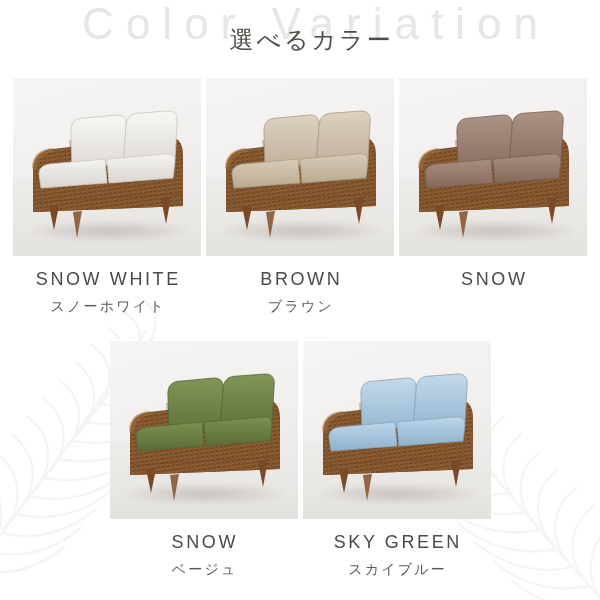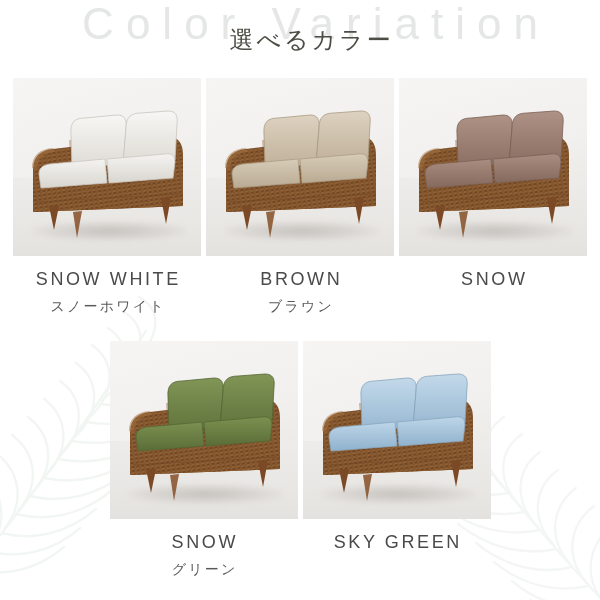--- a/index.html
+++ b/index.html
@@ -334,21 +334,21 @@
             <path d="M22 124 L170 116" stroke="#6b4421" stroke-width="1" opacity=".5" fill="none"></path>
             <path d="M36 128 L41 152 L46 128 Z" fill="#7b4926"></path>
             <path d="M148 120 L153 146 L158 119 Z" fill="#7b4926"></path>
             <path d="M60 134 L64 160 L69 133 Z" fill="#8a5730" opacity=".9"></path>
             <path d="M19 90 C19 77 27 71 40 70 L42 74 C31 75 24 80 24 92 Z" fill="#a4713f" opacity=".5"></path>
           </g>
         </svg>
       </div>
       <div class="cap">
         <div class="cap-en">SNOW</div>
-        <div class="cap-jp">グリーン</div>
+        <div class="cap-jp">ベージュ</div>
       </div>
     </div>
 
     <div class="cell">
       <div class="photo">
         <div class="bgwall"></div>
         <div class="floor"></div>
         <div class="shadow"></div>
         <svg class="sofa" viewBox="0 0 188 178">
           <defs>
@@ -381,17 +381,18 @@
             <path d="M22 124 L170 116" stroke="#6b4421" stroke-width="1" opacity=".5" fill="none"></path>
             <path d="M36 128 L41 152 L46 128 Z" fill="#7b4926"></path>
             <path d="M148 120 L153 146 L158 119 Z" fill="#7b4926"></path>
             <path d="M60 134 L64 160 L69 133 Z" fill="#8a5730" opacity=".9"></path>
             <path d="M19 90 C19 77 27 71 40 70 L42 74 C31 75 24 80 24 92 Z" fill="#a4713f" opacity=".5"></path>
           </g>
         </svg>
       </div>
       <div class="cap">
         <div class="cap-en">SKY GREEN</div>
+        <div class="cap-jp">スカイブルー</div>
       </div>
     </div>
 
   </div>
 </div>
 
 </body></html>

